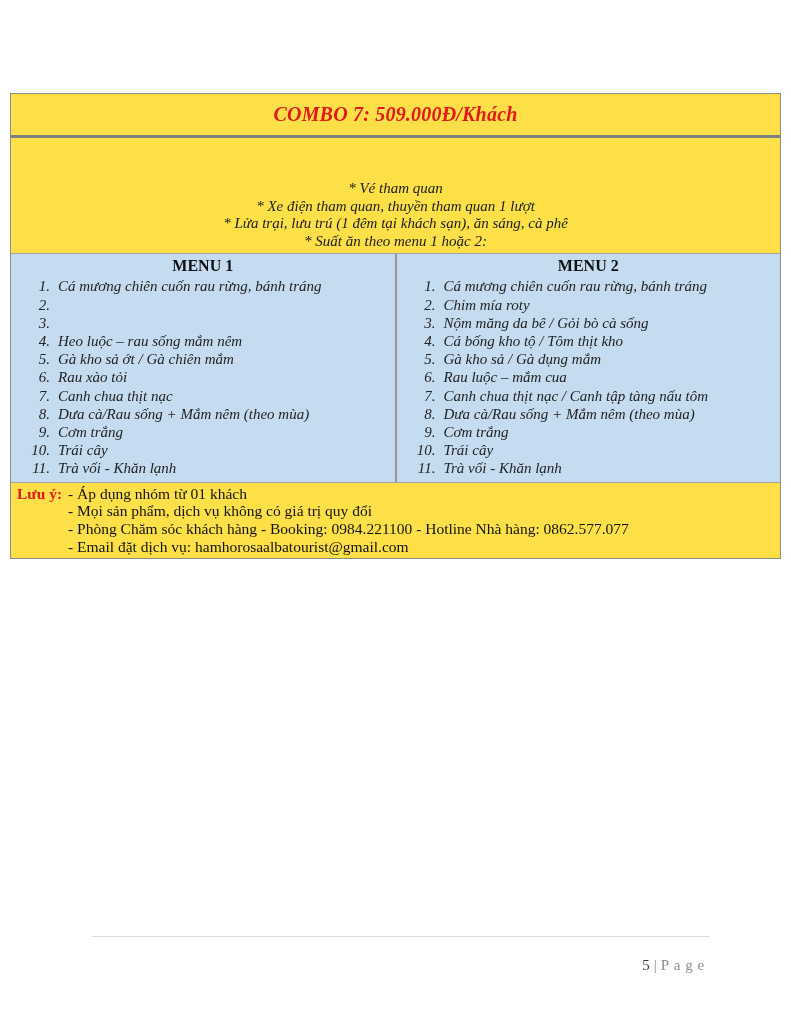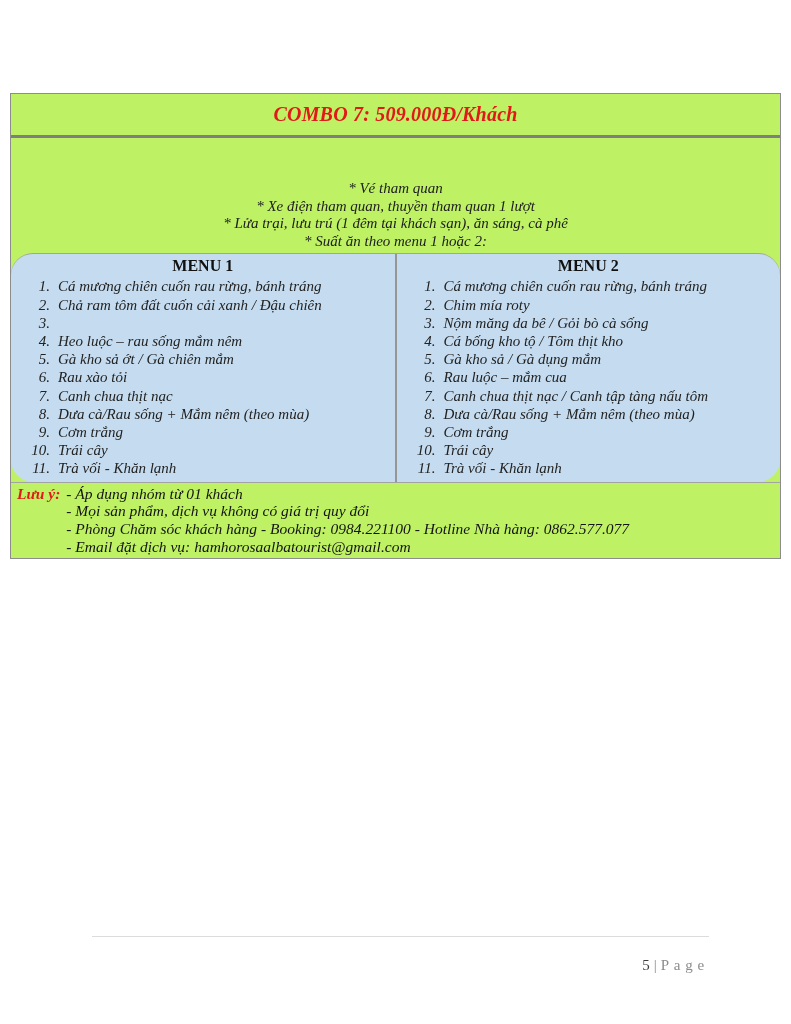--- a/index.html
+++ b/index.html
@@ -11,21 +11,21 @@
     color: #1a1a1a;
     overflow: hidden;
   }
 
   
   .doc-table {
     position: absolute;
     left: 10px; top: 93px;
     width: 771px;
     border: 1px solid #8c8c8c;
-    background: #bef264;
+    background: #fde047;
   }
 
   .combo-title-row {
     height: 44px;
     display: flex; align-items: center; justify-content: center;
     border-bottom: 3px solid #7f7f7f;
   }
   .combo-title {
     color: #e11919;
     font-size: 20px;
@@ -43,21 +43,20 @@
     font-style: italic;
     font-size: 15px;
     line-height: 17.6px;
     color: #202020;
   }
 
   .menus-row {
     display: flex;
     background: #c5dcf0;
     border-top: 1px solid #a3a3a3;
-    border-radius: 22px;
   }
   .menu-col {
     flex: 1 1 0;
     padding: 2px 0 4px 0;
     min-width: 0;
   }
   .menu-col + .menu-col { border-left: 2px solid #969696; }
   .menu-title {
     text-align: center;
     font-weight: bold;
@@ -79,21 +78,20 @@
     margin-right: 8px;
     text-align: right;
   }
   .item-text { flex: 1 1 auto; }
 
   .notes-row {
     display: flex;
     align-items: flex-start;
     border-top: 1px solid #a3a3a3;
     padding: 2px 0 3px 0;
-    font-style: italic;
   }
   .notes-label {
     flex: 0 0 48px;
     padding-left: 6px;
     color: #e11919;
     font-weight: bold;
     font-size: 15.5px;
     line-height: 17.7px;
     white-space: nowrap;
   }
@@ -145,21 +143,20 @@
       <div class="menu-title">MENU 1</div>
       <ul class="menu-list">
 
           <li class="menu-item">
             <span class="item-number">1.</span>
             <span class="item-text">Cá mương chiên cuốn rau rừng, bánh tráng</span>
           </li>
 
           <li class="menu-item">
             <span class="item-number">2.</span>
-            <span class="item-text">Chả ram tôm đất cuốn cải xanh / Đậu chiên</span>
           </li>
 
           <li class="menu-item">
             <span class="item-number">3.</span>
           </li>
 
           <li class="menu-item">
             <span class="item-number">4.</span>
             <span class="item-text">Heo luộc – rau sống mắm nêm</span>
           </li>

